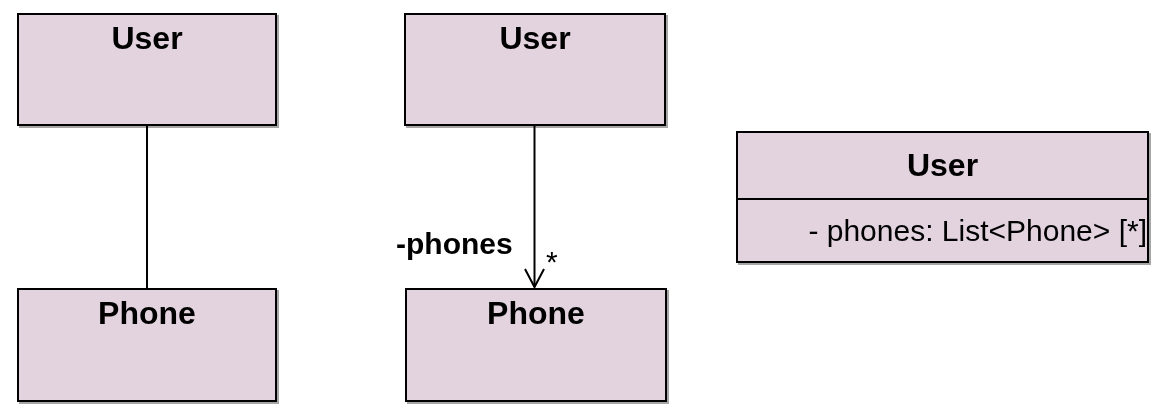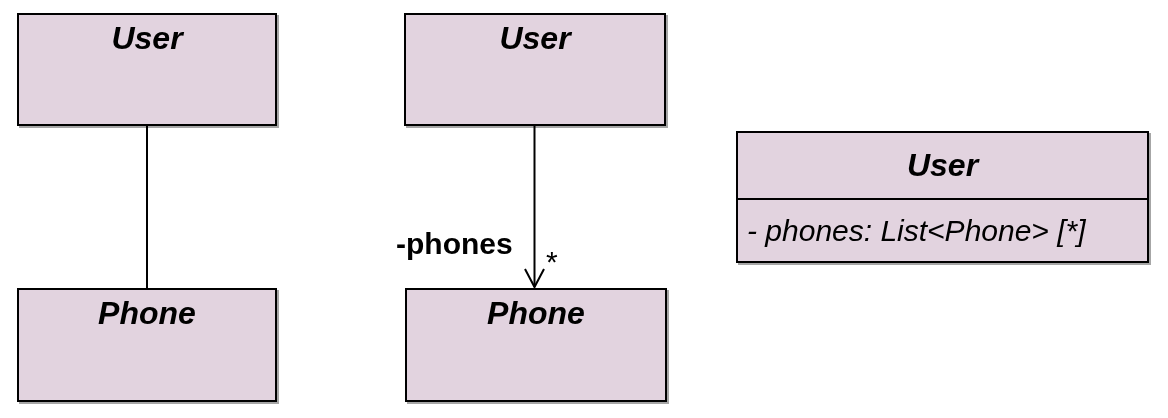--- a/index.html
+++ b/index.html
@@ -14,21 +14,20 @@
     width: 1168px; height: 418px;
     overflow: hidden;
     background: var(--background, #ffffff);
   }
   .class-box {
     position: absolute;
     box-sizing: border-box;
     background: var(--class-fill, #e2d3df);
     border: 2px solid var(--class-border, #000000);
     box-shadow: 2px 2px 0 rgba(0,0,0,0.35);
-    font-style: italic;
   }
   .class-name {
     padding-top: 7px;
     text-align: center;
     font-weight: bold;
     font-size: 32px;
     line-height: 1.05;
   }
   .connector-line {
     position: absolute;
@@ -55,22 +54,23 @@
     height: 67px;
     box-sizing: border-box;
     border-bottom: 2px solid var(--class-border, #000000);
     display: flex; align-items: center; justify-content: center;
     font-weight: bold;
     font-size: 32px;
   }
   .class-attrs {
     flex: 1;
     display: flex; flex-direction: column; justify-content: center;
-    padding-left: 9px;
+    padding-left: 15px;
     font-size: 30px;
+    align-items: flex-end;
   }
   .attr-line { line-height: 1.1; white-space: nowrap; }
 </style>
 </head>
 <body>
 
 <div class="canvas">
 
   <section>
     <div class="class-box" style="left:17px; top:13px; width:260px; height:113px;">

